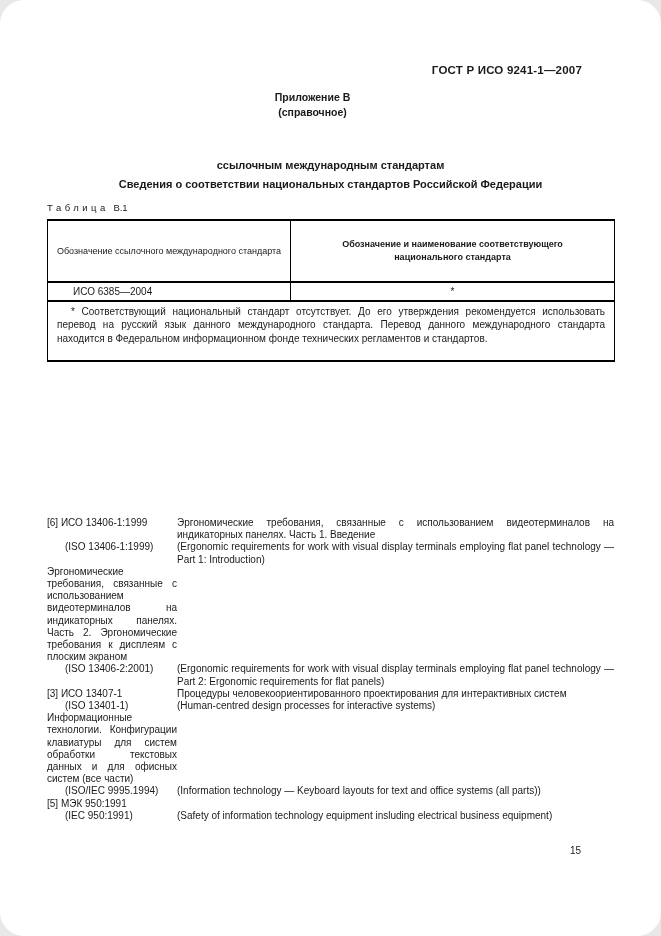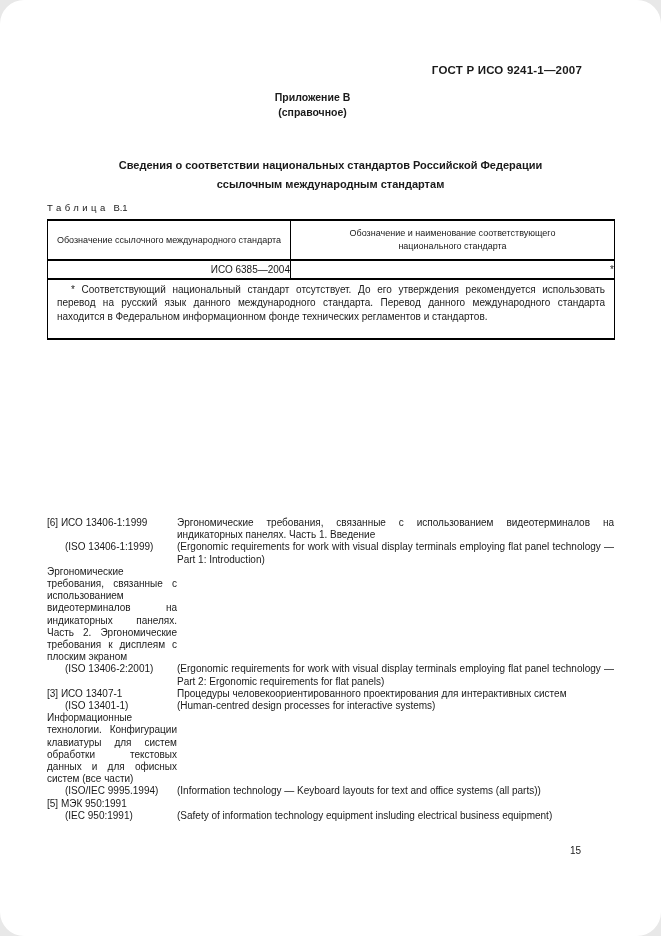--- a/index.html
+++ b/index.html
@@ -76,33 +76,33 @@
     font-size: 9px;
     font-weight: normal;
     text-align: center;
     vertical-align: middle;
     height: 37px;
     line-height: 13px;
     border-bottom-width: 2px;
     border-top-width: 2px;
   }
   .doc-table th.col1 { padding: 0 6px; }
-  .doc-table th.col2 { padding: 6px 30px; }
+  .doc-table th.col2 { padding: 17px 30px; font-weight: bold; }
   .doc-table td.cell-std {
     font-size: 10px;
     height: 19px;
     padding-left: 25px;
     vertical-align: middle;
   }
   .doc-table td.cell-note {
     font-size: 10px;
     text-align: center;
     vertical-align: middle;
   }
-  .doc-table tr.data-row td { border-bottom-width: 2px; text-align: right; }
+  .doc-table tr.data-row td { border-bottom-width: 2px; }
   .doc-table td.footnote-cell {
     border-bottom-width: 2px;
     padding: 3px 9px 15px 9px;
   }
   .footnote-text {
     font-size: 10px;
     line-height: 13.4px;
     text-align: justify;
     text-indent: 14px;
   }
@@ -147,22 +147,22 @@
 <div class="page">
 
   <div class="doc-header">ГОСТ Р ИСО 9241-1—2007</div>
 
   <div class="appendix">
     <div>Приложение В</div>
     <div>(справочное)</div>
   </div>
 
   <div class="section-title">
+    <div>ссылочным международным стандартам</div>
     <div>Сведения о соответствии национальных стандартов Российской Федерации</div>
-    <div>ссылочным международным стандартам</div>
   </div>
 
   <div class="table-caption">
     <span class="caption-word">Таблица</span>
     <span class="caption-number">В.1</span>
   </div>
 
   <table class="doc-table">
     <colgroup>
         <col class="c1">

